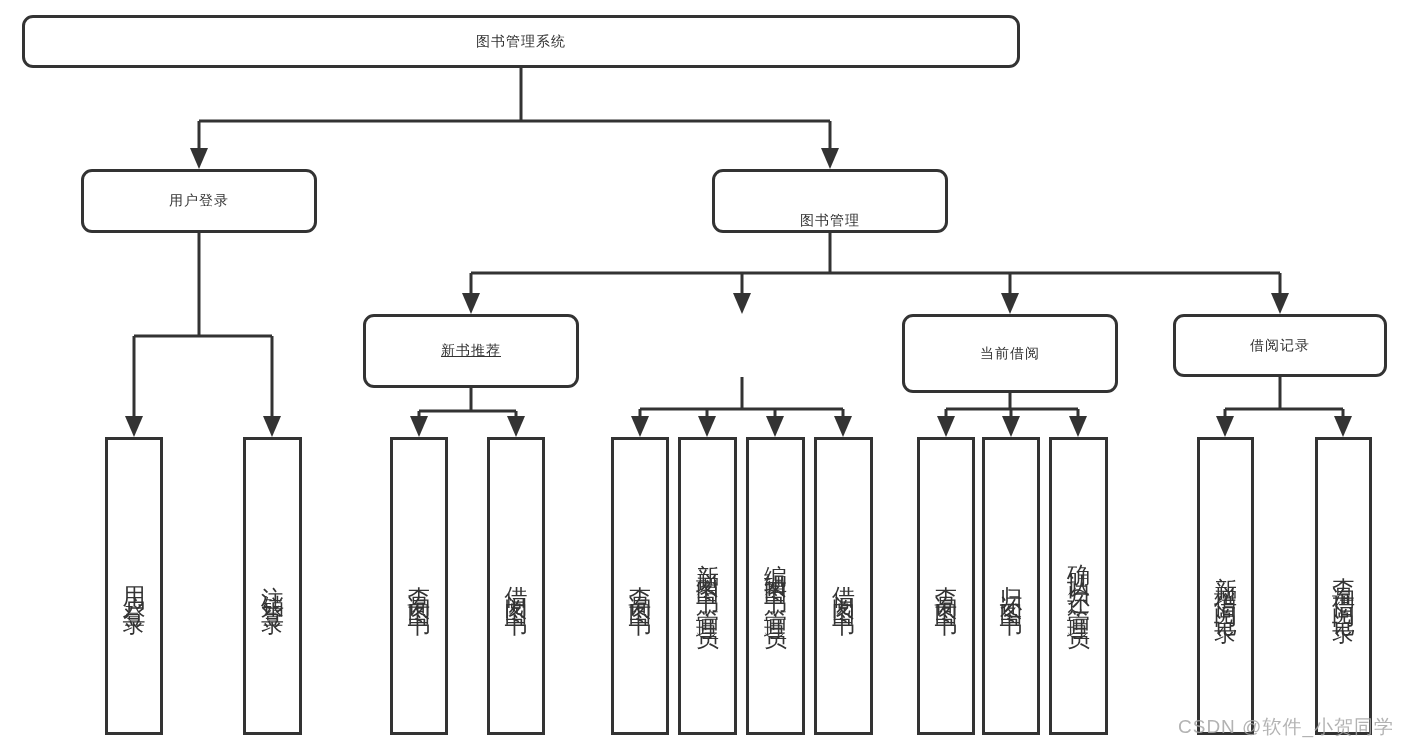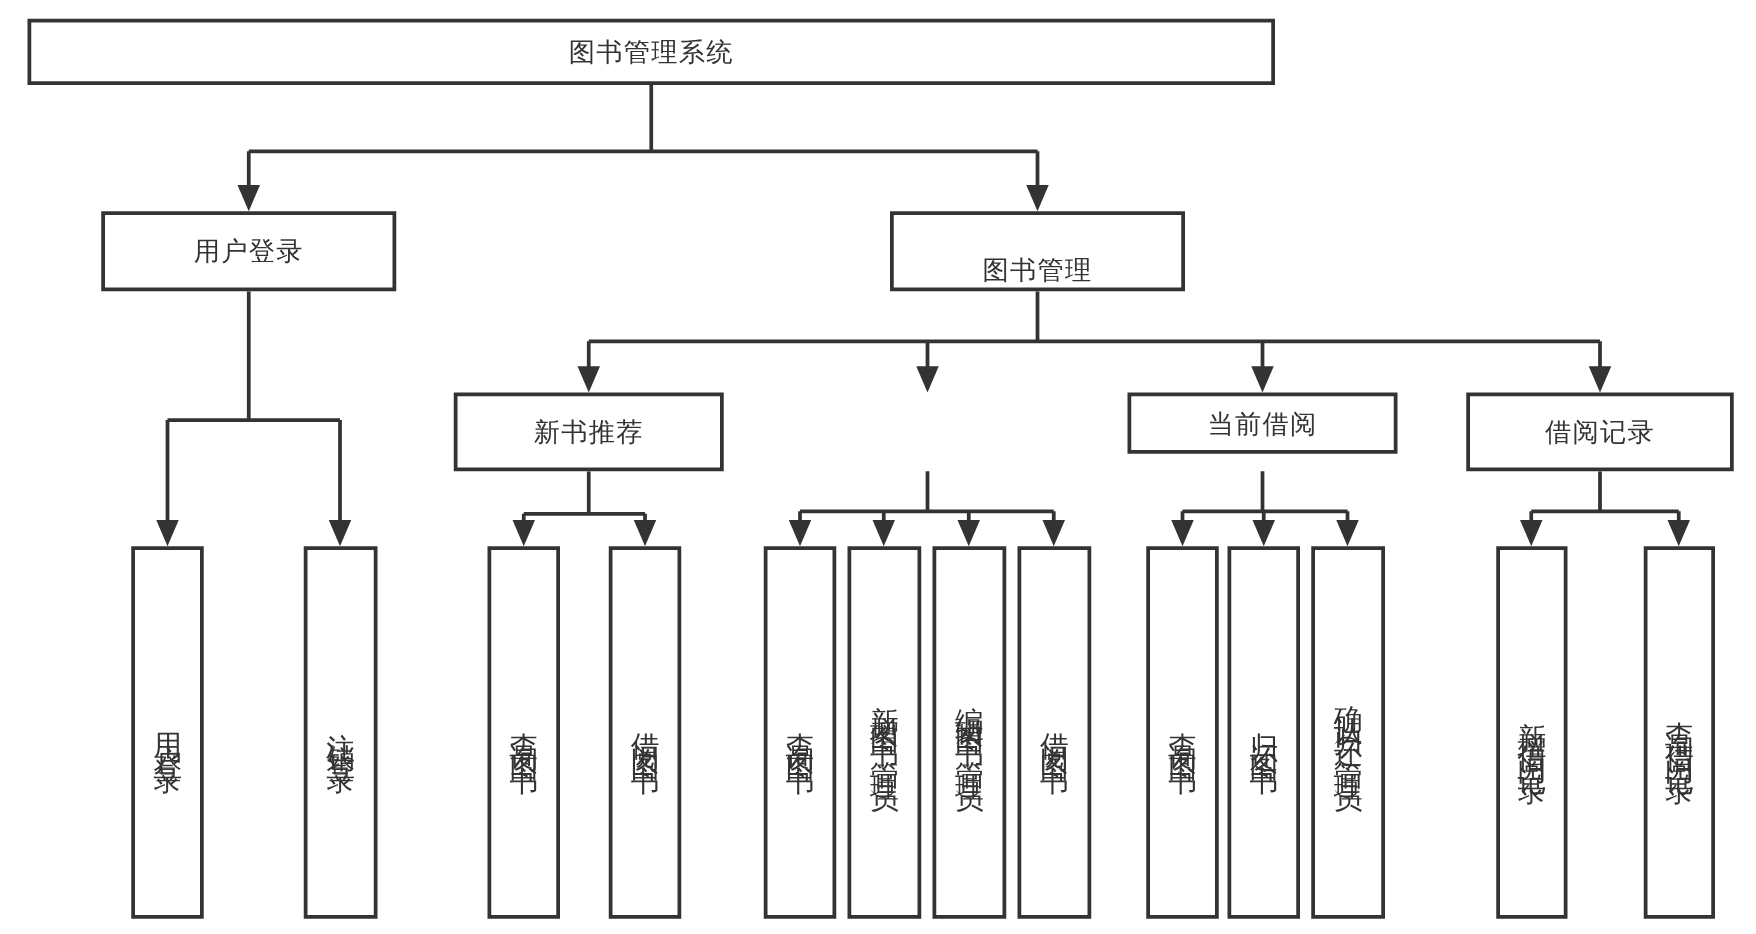--- a/index.html
+++ b/index.html
@@ -14,21 +14,21 @@
   .box{
     position:absolute;
     box-sizing:border-box;
     background:#ffffff;
     border:3px solid var(--line,#333);
     color:var(--text,#333);
     display:flex;
     align-items:center;
     justify-content:center;
   }
-  .box.h{font-size:21px;letter-spacing:1px;white-space:nowrap;}
+  .box.h{font-size:14px;letter-spacing:1px;white-space:nowrap;border-radius:11px;}
   .box.v{font-size:23px;}
   .box.v .vtxt{
     writing-mode:vertical-rl;
     text-orientation:mixed;
     letter-spacing:9px;
     line-height:1;
   }
   .watermark{
     position:absolute;
     left:1178px;top:714px;
@@ -103,24 +103,24 @@
     <span>图书管理系统</span>
   </div>
 
   <div class="box h" style="left:81px;top:169px;width:236px;height:64px;">
     <span>用户登录</span>
   </div>
   <div class="box h" style="left:712px;top:169px;width:236px;height:64px;align-items:flex-end;">
     <span>图书管理</span>
   </div>
 
-  <div class="box h" style="left:363px;top:314px;width:216px;height:63px;">
+  <div class="box h" style="left:363px;top:314px;width:216px;height:74px;text-decoration:underline;">
     <span>新书推荐</span>
   </div>
-  <div class="box h" style="left:902px;top:314px;width:216px;height:49px;">
+  <div class="box h" style="left:902px;top:314px;width:216px;height:79px;">
     <span>当前借阅</span>
   </div>
   <div class="box h" style="left:1173px;top:314px;width:214px;height:63px;">
     <span>借阅记录</span>
   </div>
 
   <div class="box v" style="left:105px;top:437px;width:58px;height:298px;">
     <span class="vtxt">用户登录</span>
   </div>
   <div class="box v" style="left:243px;top:437px;width:59px;height:298px;">
@@ -157,13 +157,14 @@
     <span class="vtxt">确认归还（管理员）</span>
   </div>
 
   <div class="box v" style="left:1197px;top:437px;width:57px;height:298px;">
     <span class="vtxt">新增借阅记录</span>
   </div>
   <div class="box v" style="left:1315px;top:437px;width:57px;height:298px;">
     <span class="vtxt">查询借阅记录</span>
   </div>
 
+  <div class="watermark">CSDN @软件_小贺同学</div>
 </div>
 
 </body></html>

